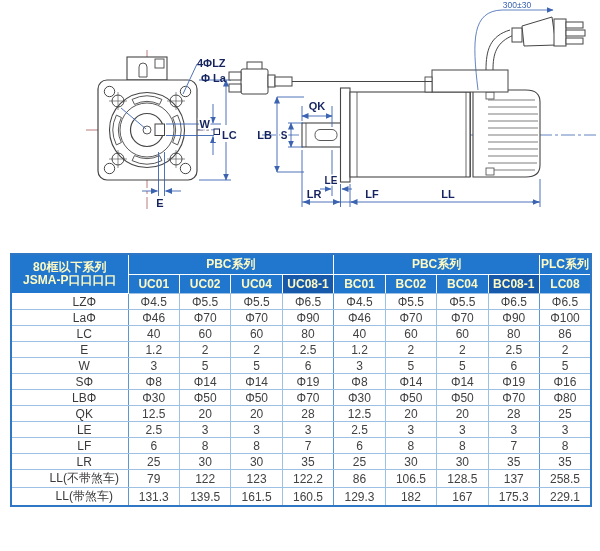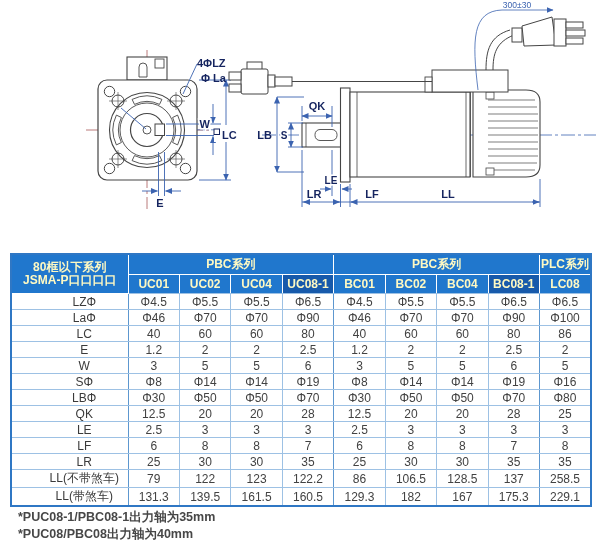--- a/index.html
+++ b/index.html
@@ -394,18 +394,14 @@
           <td class="sepr">160.5</td>
           <td>129.3</td>
           <td>182</td>
           <td>167</td>
           <td class="sepr">175.3</td>
           <td>229.1</td>
         </tr>
       </tbody>
   </table>
 
-  <div class="footnotes">
-    <div>*PUC08-1/PBC08-1出力轴为35mm</div>
-    <div>*PUC08/PBC08出力轴为40mm</div>
-  </div>
 
 </div>
 
 </body></html>

